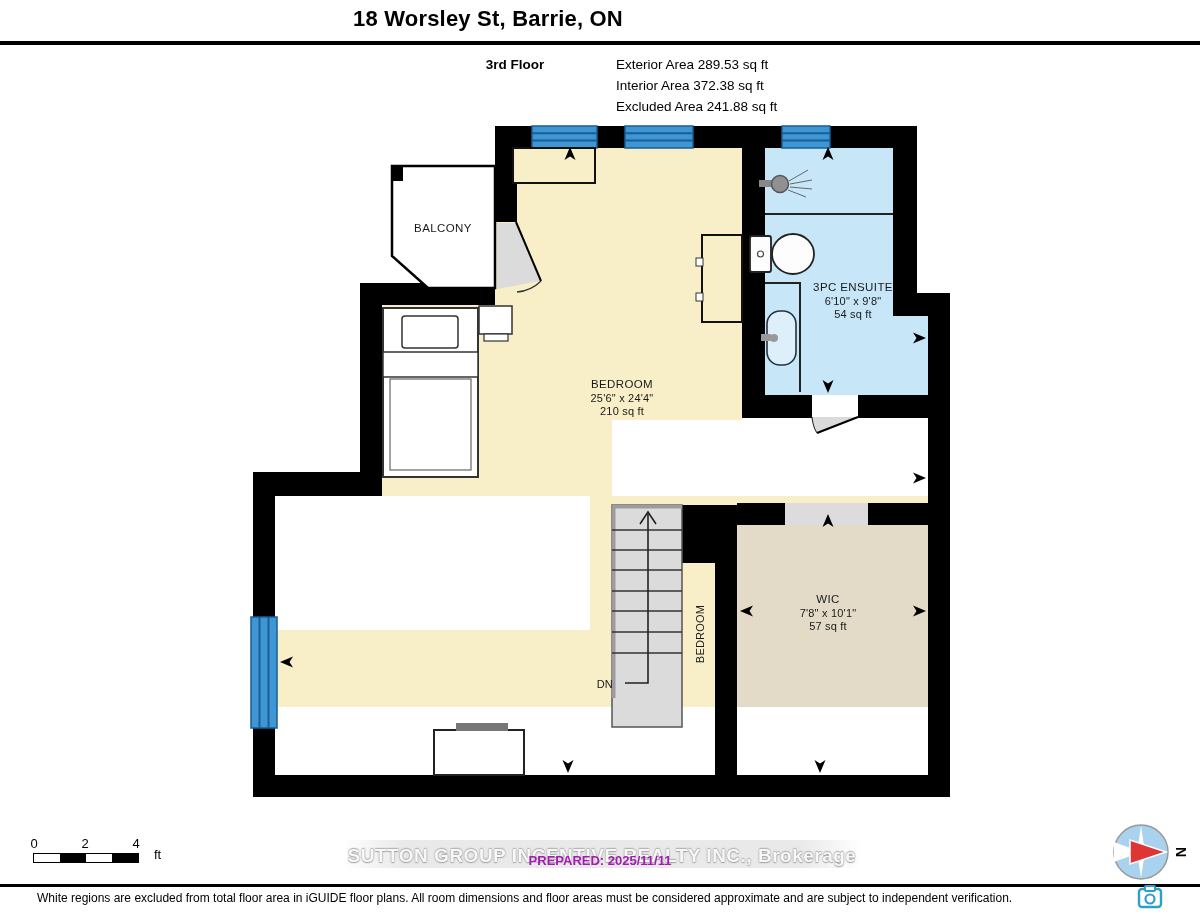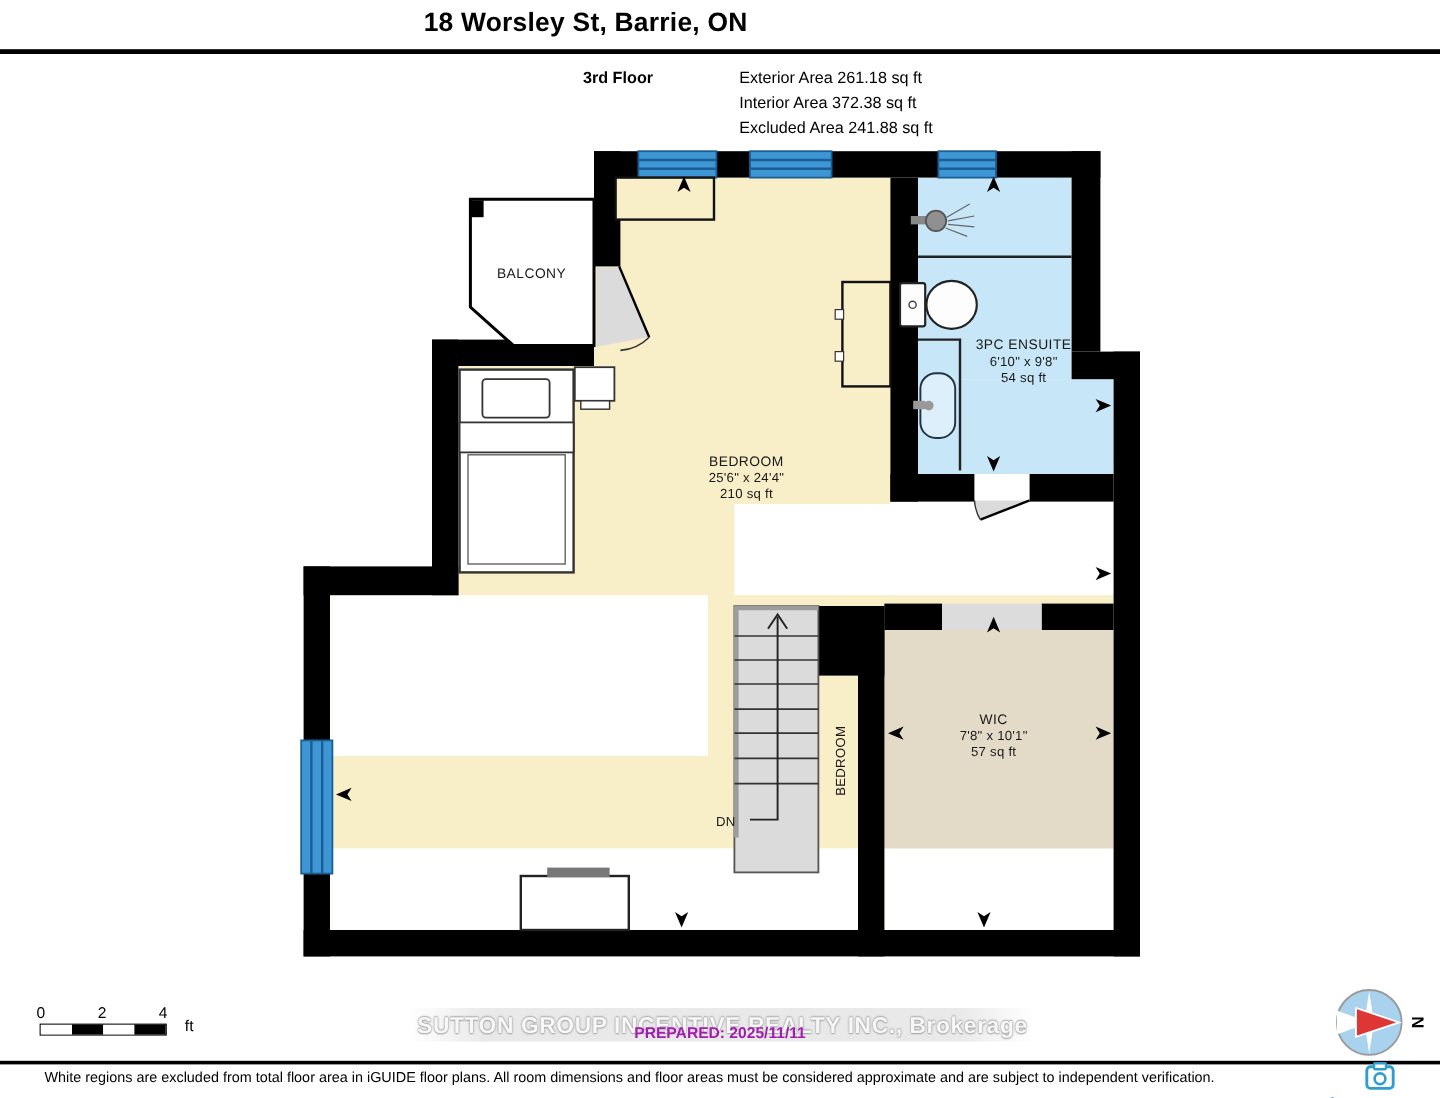--- a/index.html
+++ b/index.html
@@ -44,21 +44,21 @@
   .logo .logo-text{font-size:24px;color:#2e9fcc;font-weight:500;letter-spacing:.5px;line-height:24px;}
 </style>
 </head>
 <body>
 
 <div class="abs title">18 Worsley St, Barrie, ON</div>
 <div class="abs rule rule-top"></div>
 <div class="abs stats">
   <div class="floor-label">3rd Floor</div>
   <div class="stat-lines">
-    <div>Exterior Area 261.18 sq ft</div>
+    <div>Exterior Area 289.53 sq ft</div>
     <div>Interior Area 372.38 sq ft</div>
     <div>Excluded Area 241.88 sq ft</div>
   </div>
 </div>
 
 <svg class="abs" style="top:0;left:0" width="1200" height="915" viewBox="0 0 1200 915">
   <defs>
     <path id="arr" d="M0,-7 L-5.5,6 L0,2.5 L5.5,6 Z" fill="#000"></path>
   </defs>
 

